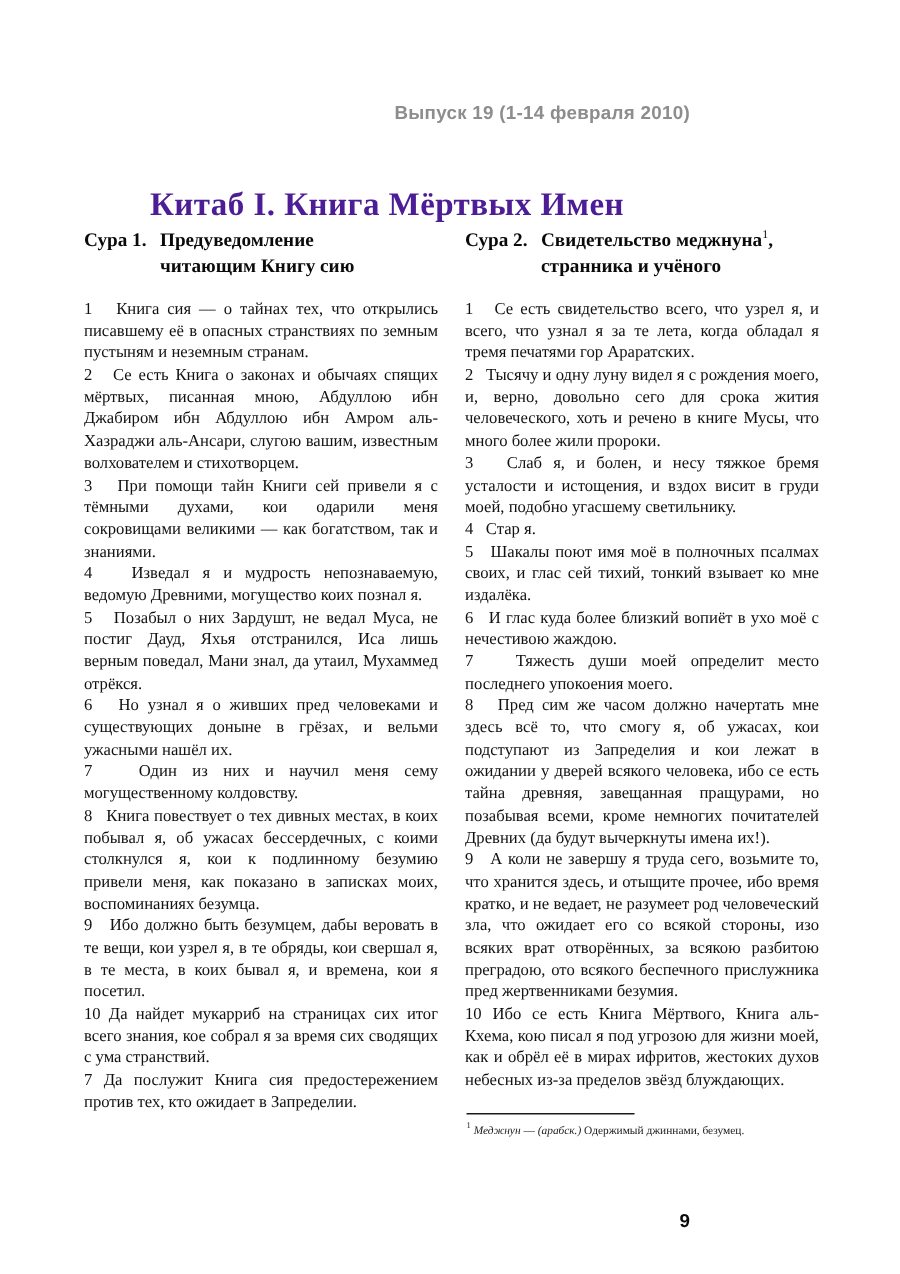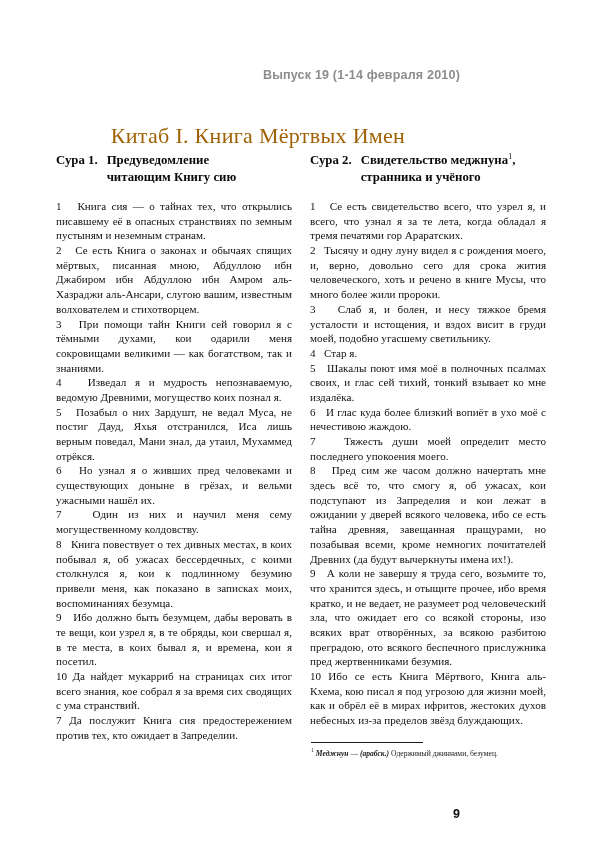--- a/index.html
+++ b/index.html
@@ -34,23 +34,23 @@
     letter-spacing: 0.2px;
     white-space: nowrap;
   }
   .doc-title {
     position: absolute;
     left: 0;
     right: 0;
     top: 108px;
     text-align: center;
     font-size: 22px;
-    font-weight: normal;
+    font-weight: bold;
     letter-spacing: 0.3px;
-    color: #a16207;
+    color: #4c1d95;
   }
   .columns {
     position: absolute;
     left: 56px;
     top: 152px;
     width: 489px;
     display: flex;
     gap: 18px;
   }
   .col {
@@ -122,21 +122,20 @@
     color: #1a1a1a;
   }
   .fn-text .fmark {
     font-size: 0.75em;
     vertical-align: super;
     line-height: 0;
     margin-right: 2px;
   }
   .fn-text i {
     font-style: italic;
-    font-weight: bold;
   }
   .page-number {
     position: absolute;
     right: 56px;
     bottom: 28px;
     font-family: "Liberation Sans", "DejaVu Sans", sans-serif;
     font-weight: bold;
     font-size: 12.5px;
     color: #0a0a0a;
   }
@@ -156,21 +155,21 @@
       <div class="sura-head">
         <span class="sura-num">Сура 1.</span>
         <span class="sura-title">
           <span class="ln">Предуведомление</span>
           <span class="ln">читающим Книгу сию</span>
         </span>
       </div>
       <div class="verses">
           <p class="verse"><span class="vnum wide">1</span><span>Книга сия — о тайнах тех, что открылись писавшему её в опасных странствиях по земным пустыням и неземным странам.</span></p>
           <p class="verse"><span class="vnum wide">2</span><span>Се есть Книга о законах и обычаях спящих мёртвых, писанная мною, Абдуллою ибн Джабиром ибн Абдуллою ибн Амром аль-Хазраджи аль-Ансари, слугою вашим, известным волхователем и стихотворцем.</span></p>
-          <p class="verse"><span class="vnum wide">3</span><span>При помощи тайн Книги сей говорил я с тёмными духами, кои одарили меня сокровищами великими — как богатством, так и знаниями.</span></p>
+          <p class="verse"><span class="vnum wide">3</span><span>При помощи тайн Книги сей привели я с тёмными духами, кои одарили меня сокровищами великими — как богатством, так и знаниями.</span></p>
           <p class="verse"><span class="vnum wide">4</span><span>Изведал я и мудрость непознаваемую, ведомую Древними, могущество коих познал я.</span></p>
           <p class="verse"><span class="vnum wide">5</span><span>Позабыл о них Зардушт, не ведал Муса, не постиг Дауд, Яхья отстранился, Иса лишь верным поведал, Мани знал, да утаил, Мухаммед отрёкся.</span></p>
           <p class="verse"><span class="vnum wide">6</span><span>Но узнал я о живших пред человеками и существующих доныне в грёзах, и вельми ужасными нашёл их.</span></p>
           <p class="verse"><span class="vnum wide">7</span><span>Один из них и научил меня сему могущественному колдовству.</span></p>
           <p class="verse"><span class="vnum wide">8</span><span>Книга повествует о тех дивных местах, в коих побывал я, об ужасах бессердечных, с коими столкнулся я, кои к подлинному безумию привели меня, как показано в записках моих, воспоминаниях безумца.</span></p>
           <p class="verse"><span class="vnum wide">9</span><span>Ибо должно быть безумцем, дабы веровать в те вещи, кои узрел я, в те обряды, кои свершал я, в те места, в коих бывал я, и времена, кои я посетил.</span></p>
           <p class="verse"><span class="vnum narrow">10</span><span>Да найдет мукарриб на страницах сих итог всего знания, кое собрал я за время сих сводящих с ума странствий.</span></p>
           <p class="verse"><span class="vnum narrow">7</span><span>Да послужит Книга сия предостережением против тех, кто ожидает в Запределии.</span></p>
         </div>
     </div>

